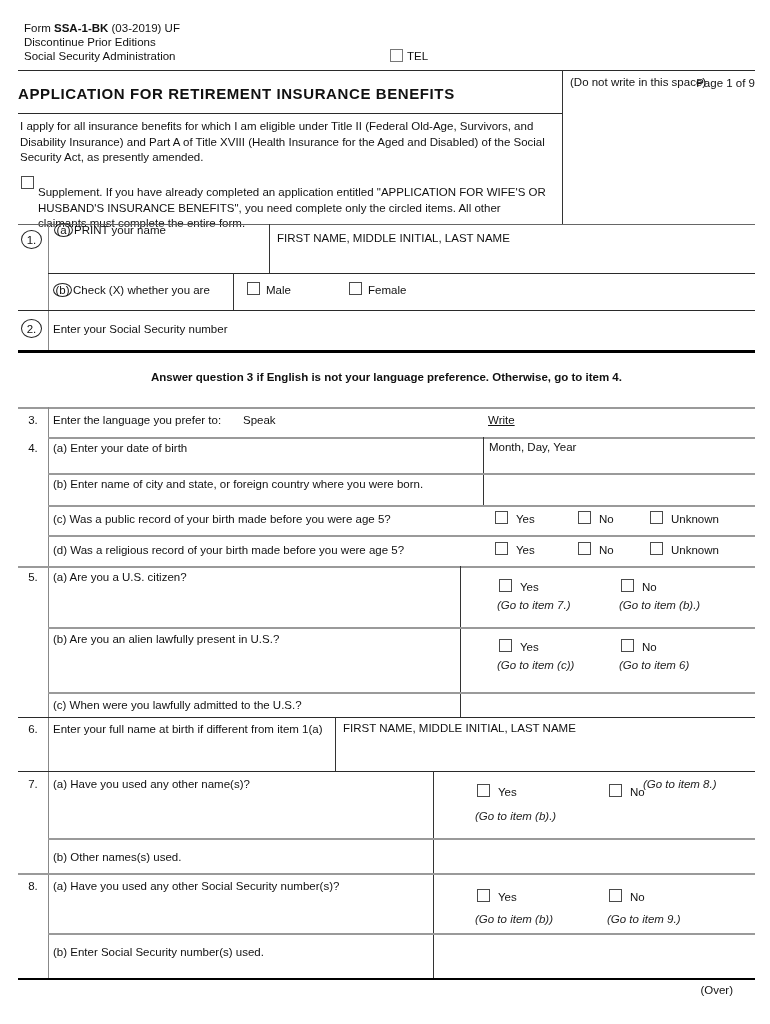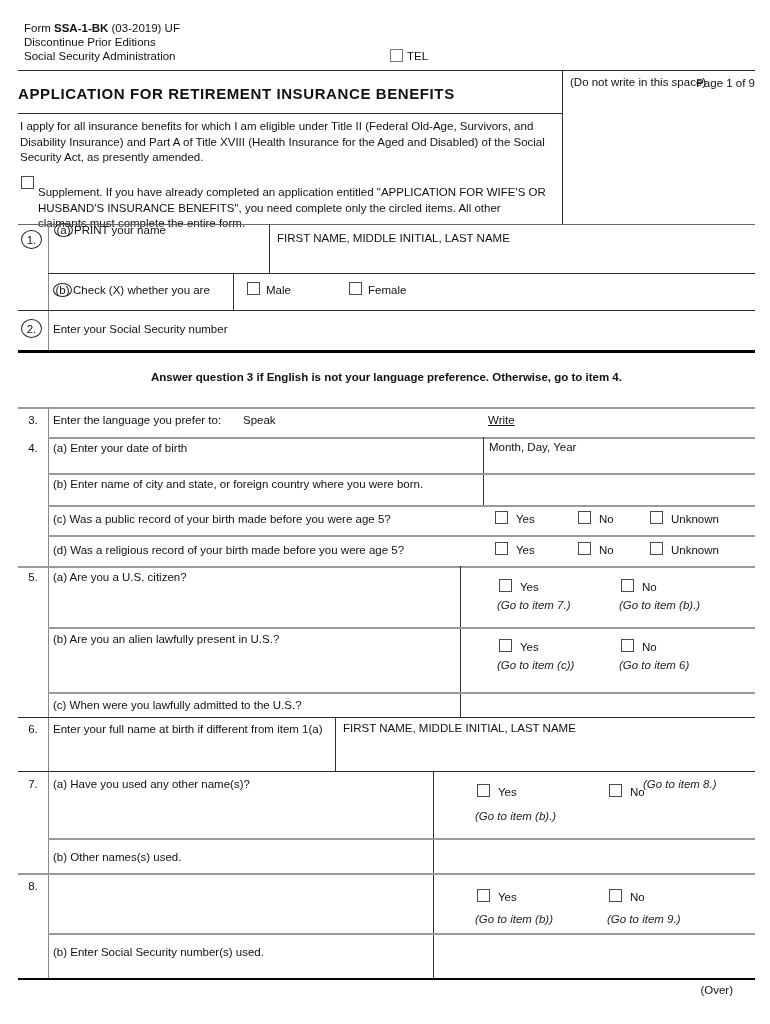--- a/index.html
+++ b/index.html
@@ -158,20 +158,21 @@
   <div class="cb" style="left:609px;top:784px;"></div>
   <div class="abs" style="left:630px;top:786px;">No</div>
   <div class="abs goto" style="left:607px;top:778px;margin-left:36px;">(Go to item 8.)</div>
 
   <div class="hl-gray" style="left:48px;top:838px;width:707px;"></div>
   <div class="abs" style="left:53px;top:851px;">(b) Other names(s) used.</div>
   <div class="abs" style="left:445px;top:845px;width:300px;height:22px;"></div>
 
   <div class="hl-gray" style="left:18px;top:873px;width:737px;"></div>
   <div class="num" style="top:880px;">8.</div>
+  <div class="abs" style="left:53px;top:880px;">(a) Have you used any other Social Security number(s)?</div>
   <div class="cb" style="left:477px;top:889px;"></div>
   <div class="abs" style="left:498px;top:891px;">Yes</div>
   <div class="abs goto" style="left:475px;top:913px;">(Go to item (b))</div>
   <div class="cb" style="left:609px;top:889px;"></div>
   <div class="abs" style="left:630px;top:891px;">No</div>
   <div class="abs goto" style="left:607px;top:913px;">(Go to item 9.)</div>
 
   <div class="hl-gray" style="left:48px;top:933px;width:707px;"></div>
   <div class="abs" style="left:53px;top:946px;">(b) Enter Social Security number(s) used.</div>
   <div class="abs" style="left:445px;top:940px;width:300px;height:24px;"></div>

